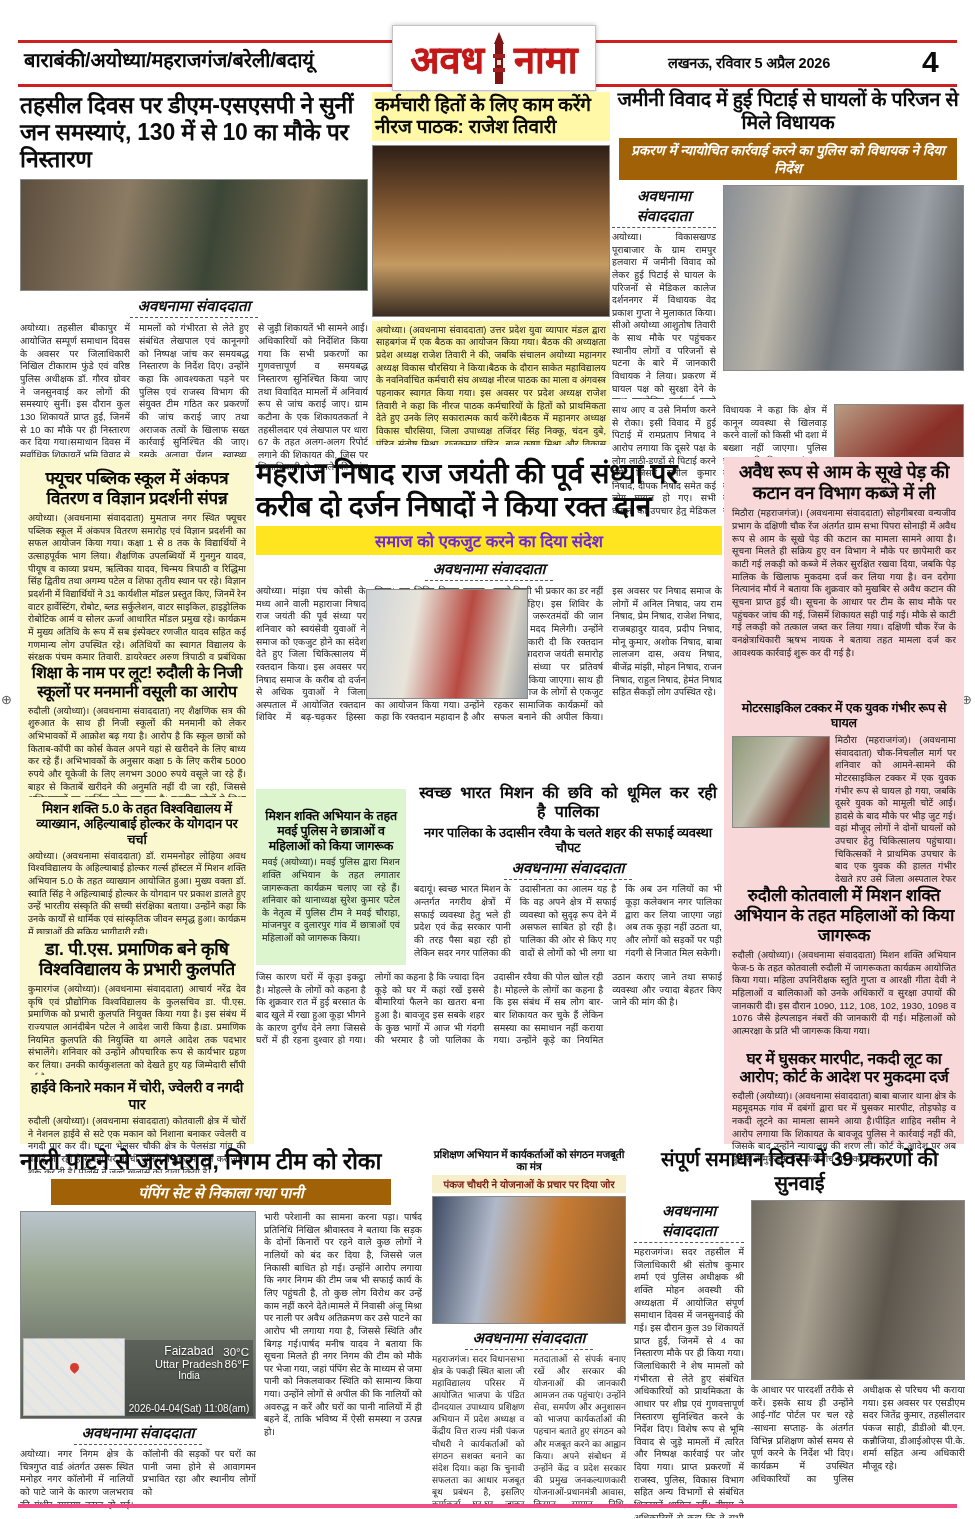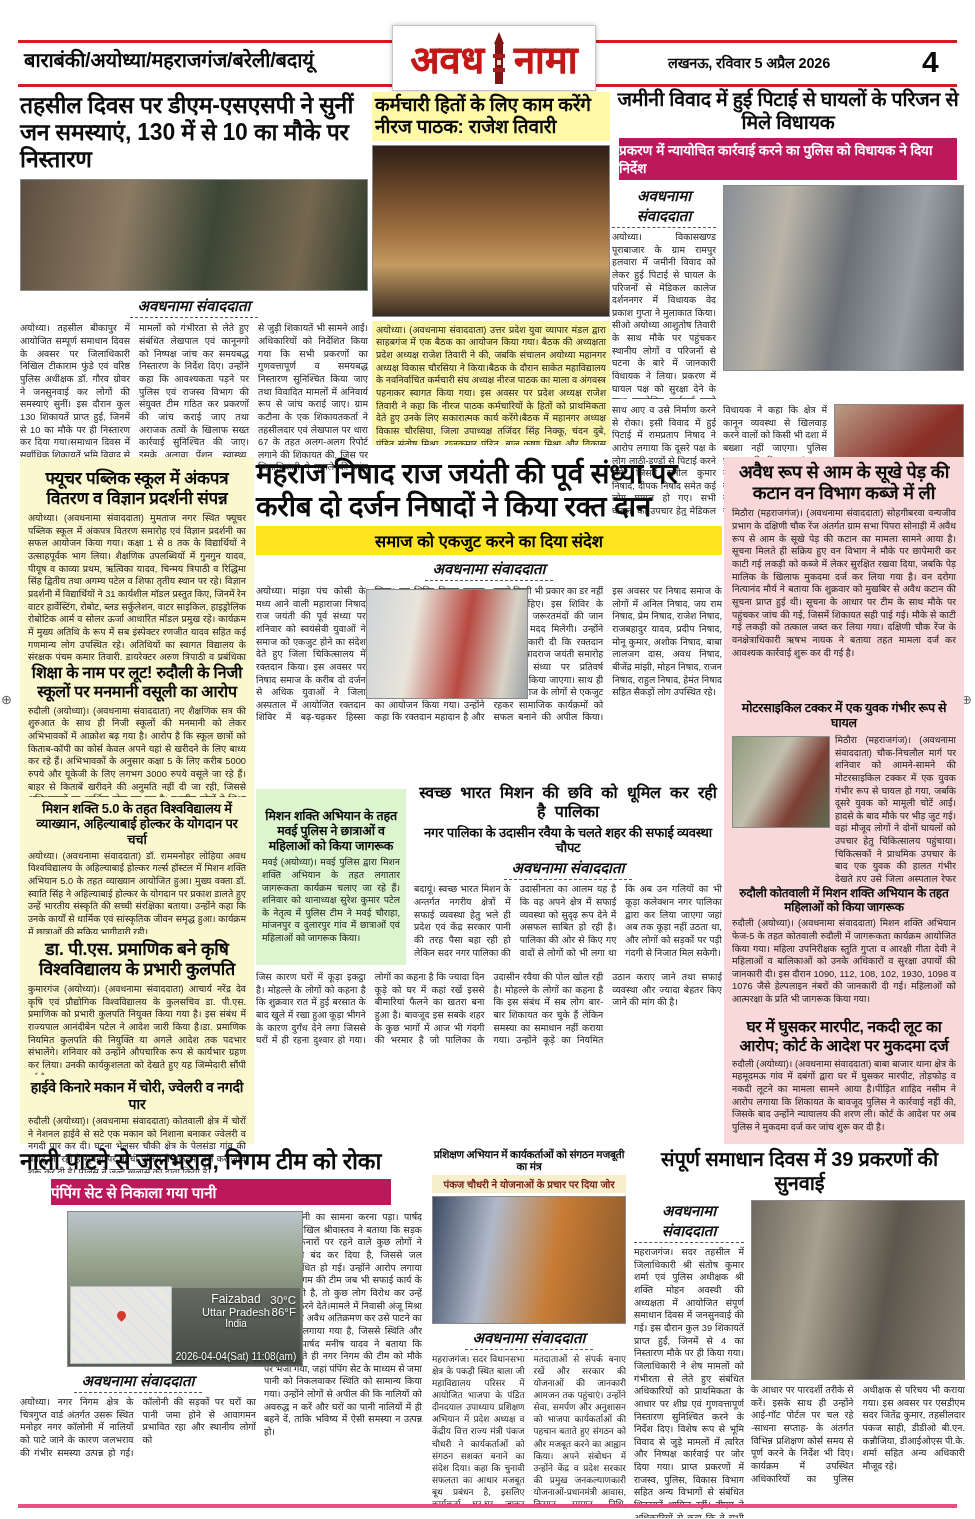--- a/index.html
+++ b/index.html
@@ -8,23 +8,23 @@
   .abs{position:absolute;}
   .hl{font-weight:bold;color:#0c0c0c;letter-spacing:-0.2px;line-height:1.18;}
   .center{text-align:center;}
   .body-txt{font-size:9.3px;line-height:1.36;text-align:justify;overflow:hidden;color:#1a1a1a;}
   .cols2{column-count:2;column-gap:9px;}
   .cols3{column-count:3;column-gap:9px;}
   .cols4{column-count:4;column-gap:9px;}
   .byline{font-size:15px;font-weight:bold;font-style:italic;text-align:center;}
   .byline span{display:inline-block;border-bottom:1px dashed #555;padding:0 8px 2px;}
   .rule-red{background:#cf1f1f;height:3px;}
-  .banner-red{background:#be185d;color:#fff;font-weight:bold;}
+  .banner-red{background:#a16207;color:#fff;font-weight:bold;text-align:center;font-style:italic;}
   .banner-blue{background:#2059a8;color:#fff;font-weight:bold;text-align:center;}
-  .banner-yellow{background:#ffe51f;color:#000000;font-weight:bold;text-align:center;}
+  .banner-yellow{background:#ffe51f;color:#6d28d9;font-weight:bold;text-align:center;}
   .banner-cream{background:#f7eecb;color:#7a1f12;font-weight:bold;text-align:center;}
   .box-yellow{background:#fbf7cf;}
   .box-pink{background:#f8d8d8;}
   .box-green{background:#ddf5cf;}
   .hi-yellow{background:#fff8a6;}
   .photo{border:1px solid #8a8a8a;box-sizing:border-box;}
   .ph-a{background:linear-gradient(100deg,#5d4f3f,#8c7b64 30%,#3c4636 55%,#75674f 80%,#2e3a2c);}
   .ph-b{background:linear-gradient(180deg,#2e1f17,#6e4a2a 28%,#a87845 55%,#c49a62 70%,#3a2c22);}
   .ph-c{background:linear-gradient(100deg,#8a8f96,#b9b4a8 25%,#6b7076 50%,#9aa0a6 75%,#585c60);}
   .ph-inj{background:linear-gradient(140deg,#b99d84,#8a2f28 50%,#6b4a38);}
@@ -130,32 +130,32 @@
   </section>
 
   <section class="abs box-pink" style="left:724px;top:457px;width:240px;height:687px;padding:5px 8px;box-sizing:border-box;">
     <div class="hl center" style="font-size:18px;">अवैध रूप से आम के सूखे पेड़ की कटान वन विभाग कब्जे में ली</div>
     <div class="body-txt" style="margin-top:3px;height:190px;">मिठौरा (महराजगंज)। (अवधनामा संवाददाता) सोहगीबरवा वन्यजीव प्रभाग के दक्षिणी चौक रेंज अंतर्गत ग्राम सभा पिपरा सोनाड़ी में अवैध रूप से आम के सूखे पेड़ की कटान का मामला सामने आया है। सूचना मिलते ही सक्रिय हुए वन विभाग ने मौके पर छापेमारी कर काटी गई लकड़ी को कब्जे में लेकर सुरक्षित रखवा दिया, जबकि पेड़ मालिक के खिलाफ मुकदमा दर्ज कर लिया गया है। वन दरोगा नित्यानंद मौर्य ने बताया कि शुक्रवार को मुखबिर से अवैध कटान की सूचना प्राप्त हुई थी। सूचना के आधार पर टीम के साथ मौके पर पहुंचकर जांच की गई, जिसमें शिकायत सही पाई गई। मौके से काटी गई लकड़ी को तत्काल जब्त कर लिया गया। दक्षिणी चौक रेंज के वनक्षेत्राधिकारी ऋषभ नायक ने बताया तहत मामला दर्ज कर आवश्यक कार्रवाई शुरू कर दी गई है।</div>
     <div class="hl center" style="font-size:12.5px;margin-top:4px;">मोटरसाइकिल टक्कर में एक युवक गंभीर रूप से घायल</div>
     <div style="margin-top:3px;height:148px;overflow:hidden;">
       <div class="photo ph-moto" style="float:left;width:98px;height:92px;margin:2px 5px 2px 0;"></div>
       <span class="body-txt" style="display:block;">मिठौरा (महराजगंज)। (अवधनामा संवाददाता) चौक-निचलौल मार्ग पर शनिवार को आमने-सामने की मोटरसाइकिल टक्कर में एक युवक गंभीर रूप से घायल हो गया, जबकि दूसरे युवक को मामूली चोटें आईं। हादसे के बाद मौके पर भीड़ जुट गई। वहां मौजूद लोगों ने दोनों घायलों को उपचार हेतु चिकित्सालय पहुंचाया। चिकित्सकों ने प्राथमिक उपचार के बाद एक युवक की हालत गंभीर देखते हुए उसे जिला अस्पताल रेफर कर दिया। पुलिस मामले की जांच में जुट गई है।</span>
     </div>
-    <div class="hl center" style="font-size:12px;margin-top:4px;">रुदौली कोतवाली में मिशन शक्ति अभियान के तहत महिलाओं को किया जागरूक</div>
+    <div class="hl center" style="font-size:17px;margin-top:4px;">रुदौली कोतवाली में मिशन शक्ति अभियान के तहत महिलाओं को किया जागरूक</div>
     <div class="body-txt" style="margin-top:3px;height:96px;">रुदौली (अयोध्या)। (अवधनामा संवाददाता) मिशन शक्ति अभियान फेज-5 के तहत कोतवाली रुदौली में जागरूकता कार्यक्रम आयोजित किया गया। महिला उपनिरीक्षक स्तुति गुप्ता व आरक्षी गीता देवी ने महिलाओं व बालिकाओं को उनके अधिकारों व सुरक्षा उपायों की जानकारी दी। इस दौरान 1090, 112, 108, 102, 1930, 1098 व 1076 जैसे हेल्पलाइन नंबरों की जानकारी दी गई। महिलाओं को आत्मरक्षा के प्रति भी जागरूक किया गया।</div>
     <div class="hl center" style="font-size:15.5px;margin-top:5px;">घर में घुसकर मारपीट, नकदी लूट का आरोप; कोर्ट के आदेश पर मुकदमा दर्ज</div>
     <div class="body-txt" style="margin-top:3px;height:96px;">रुदौली (अयोध्या)। (अवधनामा संवाददाता) बाबा बाजार थाना क्षेत्र के महमूदमऊ गांव में दबंगों द्वारा घर में घुसकर मारपीट, तोड़फोड़ व नकदी लूटने का मामला सामने आया है।पीड़ित शाहिद नसीम ने आरोप लगाया कि शिकायत के बावजूद पुलिस ने कार्रवाई नहीं की, जिसके बाद उन्होंने न्यायालय की शरण ली। कोर्ट के आदेश पर अब पुलिस ने मुकदमा दर्ज कर जांच शुरू कर दी है।</div>
   </section>
 
   <section class="abs" style="left:20px;top:1148px;width:402px;height:352px;">
     <div class="hl" style="font-size:23px;">नाली पाटने से जलभराव, निगम टीम को रोका</div>
     <div class="banner-red" style="margin:4px auto 0;width:340px;font-size:15px;padding:3px 0;">पंपिंग सेट से निकाला गया पानी</div>
     <div style="display:flex;gap:8px;margin-top:6px;">
       <div style="width:236px;flex:none;">
-        <div class="photo ph-nali" style="position:relative;width:236px;height:156px;margin-left:47px;">
+        <div class="photo ph-nali" style="position:relative;width:236px;height:208px;">
           <div class="ph-map" style="position:absolute;left:2px;bottom:2px;width:100px;height:76px;border:1px solid #bbb;">
             <div style="width:9px;height:9px;border-radius:50% 50% 50% 0;background:#d63a2f;transform:rotate(-45deg);margin:24px auto 0;"></div>
           </div>
           <div class="overlay-txt" style="position:absolute;left:104px;right:2px;bottom:2px;height:76px;background:rgba(40,40,40,.35);text-align:center;">
             <div style="font-size:12px;margin-top:4px;">Faizabad</div>
             <div style="font-size:11px;">Uttar Pradesh</div>
             <div style="font-size:10px;">India</div>
             <div style="position:absolute;right:4px;top:6px;font-size:11.5px;text-align:right;">
               <div>30°C</div>
               <div>86°F</div>

